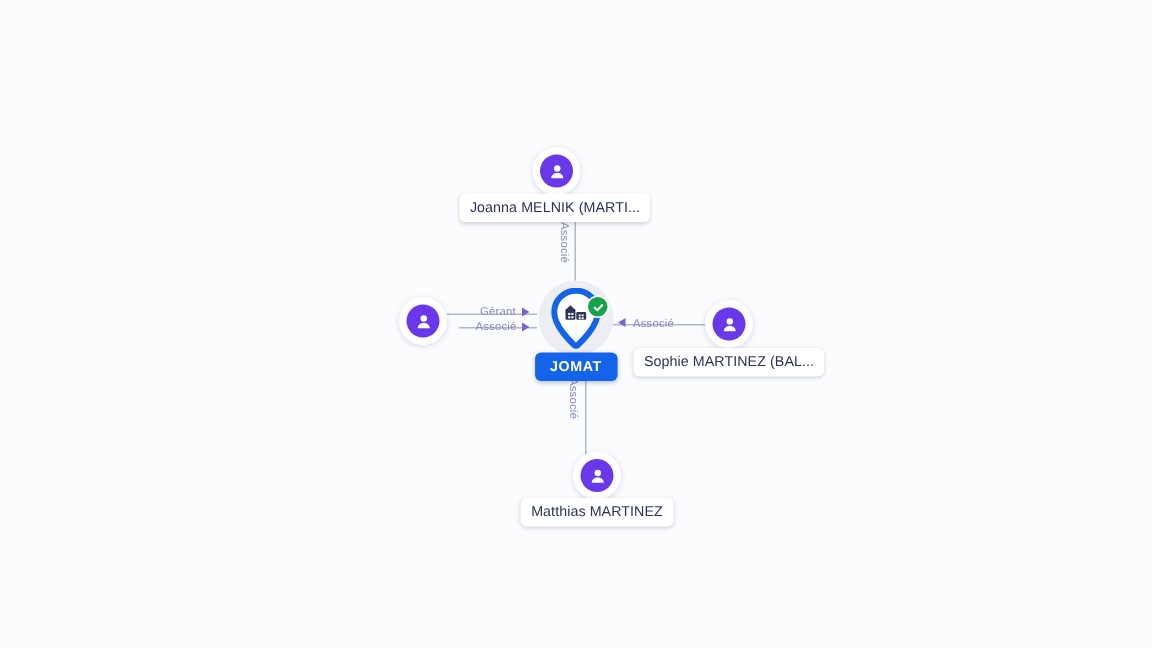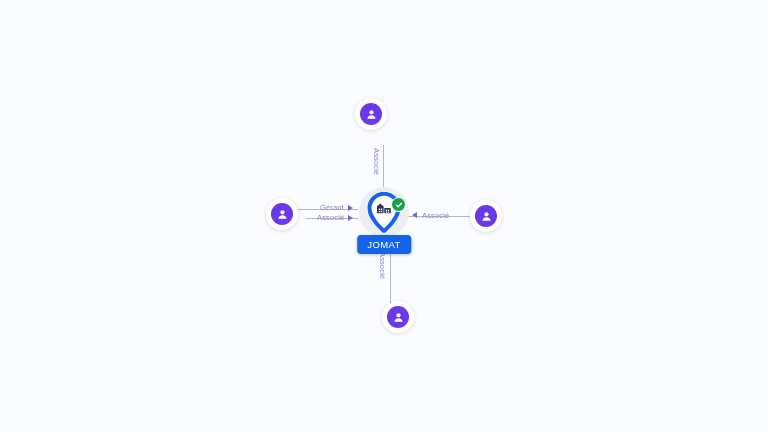--- a/index.html
+++ b/index.html
@@ -158,21 +158,21 @@
     align-items: center;
     justify-content: center;
   }
   .check-badge svg { display: block; }
   .company-pill {
     position: absolute;
     transform: translateX(-50%);
     background: #1563e8;
     color: #ffffff;
     font-size: 9.5px;
-    font-weight: normal;
+    font-weight: bold;
     line-height: 11px;
     padding: 4px 10px;
     border-radius: 4px;
     white-space: nowrap;
     letter-spacing: 0.4px;
     box-shadow: 0 1px 3px rgba(20,50,120,0.28);
     text-align: center;
   }
 </style>
 </head>
@@ -202,20 +202,21 @@
   <div class="node" style="left:371px; top:114px;">
     <div class="avatar-ring stacked">
       <div class="avatar-disc">
         <svg width="13" height="13" viewBox="0 0 24 24" fill="#ffffff" aria-hidden="true">
           <circle cx="12" cy="8" r="3.9"></circle>
           <path d="M4.6 20c0-4.1 3.3-6.6 7.4-6.6s7.4 2.5 7.4 6.6z"></path>
         </svg>
       </div>
     </div>
   </div>
+  <div class="pill" style="left:370px; top:129px;">Joanna MELNIK (MARTI...</div>
 
   <div class="node" style="left:282px; top:214px;">
     <div class="avatar-ring">
       <div class="avatar-disc">
         <svg width="13" height="13" viewBox="0 0 24 24" fill="#ffffff" aria-hidden="true">
           <circle cx="12" cy="8" r="3.9"></circle>
           <path d="M4.6 20c0-4.1 3.3-6.6 7.4-6.6s7.4 2.5 7.4 6.6z"></path>
         </svg>
       </div>
     </div>
@@ -224,31 +225,33 @@
   <div class="node" style="left:486px; top:216px;">
     <div class="avatar-ring">
       <div class="avatar-disc">
         <svg width="13" height="13" viewBox="0 0 24 24" fill="#ffffff" aria-hidden="true">
           <circle cx="12" cy="8" r="3.9"></circle>
           <path d="M4.6 20c0-4.1 3.3-6.6 7.4-6.6s7.4 2.5 7.4 6.6z"></path>
         </svg>
       </div>
     </div>
   </div>
+  <div class="pill" style="left:486px; top:232px;">Sophie MARTINEZ (BAL...</div>
 
   <div class="node" style="left:398px; top:317px;">
     <div class="avatar-ring">
       <div class="avatar-disc">
         <svg width="13" height="13" viewBox="0 0 24 24" fill="#ffffff" aria-hidden="true">
           <circle cx="12" cy="8" r="3.9"></circle>
           <path d="M4.6 20c0-4.1 3.3-6.6 7.4-6.6s7.4 2.5 7.4 6.6z"></path>
         </svg>
       </div>
     </div>
   </div>
+  <div class="pill" style="left:398px; top:332px;">Matthias MARTINEZ</div>
 
   <div class="company" style="left:384px; top:212px;">
     <div class="company-halo"></div>
     <div class="pin">
       <svg width="34" height="44" viewBox="0 0 34 44" aria-hidden="true">
         <path d="M17 1.8c-8.0 0-14.5 6.4-14.5 14.3 0 9.6 11.6 20.4 13.6 22.2a1.3 1.3 0 0 0 1.8 0c2.0-1.8 13.6-12.6 13.6-22.2C31.5 8.2 25.0 1.8 17 1.8z" fill="#ffffff" stroke="#1563e8" stroke-width="4"></path>
         <circle cx="17" cy="16.2" r="9.4" fill="#ffffff"></circle>
         <g transform="translate(9.6,10.4)">
           <rect x="0.4" y="3.6" width="6.6" height="7.2" rx="0.8" fill="#2d3355"></rect>
           <path d="M0.4 4.2 L3.7 1.1 L7.0 4.2 Z" fill="#2d3355"></path>

